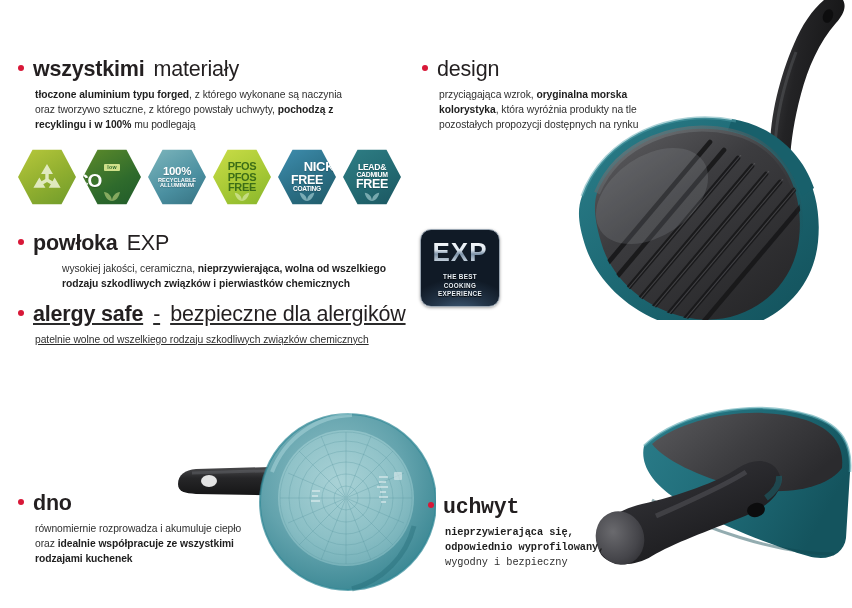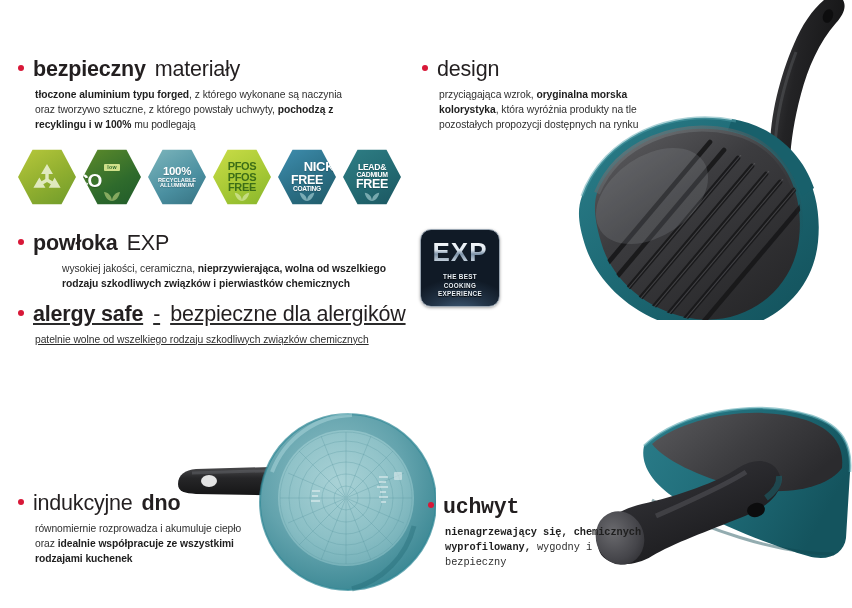--- a/index.html
+++ b/index.html
@@ -256,21 +256,21 @@
     <path d="M38 156 C38 136 56 122 82 116 C118 108 158 94 178 80 C196 68 216 72 220 88 C224 106 206 120 180 130 C150 142 112 156 92 168 C70 182 38 178 38 156 Z" fill="url(#hg)"></path>
     <ellipse cx="60" cy="150" rx="24" ry="27" transform="rotate(-18 60 150)" fill="url(#tipG)"></ellipse>
     <path d="M96 128 C128 114 164 98 186 84" stroke="#74747a" stroke-width="5" fill="none" opacity=".32"></path>
     <ellipse cx="196" cy="122" rx="9" ry="7" transform="rotate(-15 196 122)" fill="#0c0c0d"></ellipse>
     <path d="M206 110 C214 104 220 96 219 88" stroke="#1b5f69" stroke-width="6" fill="none" opacity=".6"></path>
   </svg>
 
   <div class="block" style="left:18px;top:58px;width:400px;">
     <div class="headline">
       <span class="dot"></span>
-      <span class="strong">bezpieczny</span>
+      <span class="strong">wszystkimi</span>
       <span class="light">materiały</span>
     </div>
     <div class="body-copy indent" style="width:320px;">
       <b>tłoczone aluminium typu forged</b><span>, z którego wykonane są naczynia oraz tworzywo sztuczne, z którego powstały uchwyty, </span><b>pochodzą z recyklingu i w 100%</b><span> mu podlegają</span>
     </div>
   </div>
 
   <div class="badges">
 
     <div class="hexwrap">
@@ -376,31 +376,30 @@
       <span class="light">design</span>
     </div>
     <div class="body-copy indent" style="width:222px;">
       <span>przyciągająca wzrok, </span><b>oryginalna morska kolorystyka</b><span>, która wyróżnia produkty na tle pozostałych propozycji dostępnych na rynku</span>
     </div>
   </div>
 
   <div class="block" style="left:18px;top:492px;width:250px;">
     <div class="headline">
       <span class="dot"></span>
-      <span class="light">indukcyjne</span>
       <span class="strong">dno</span>
     </div>
     <div class="body-copy indent" style="width:215px;">
       <span>równomiernie rozprowadza i akumuluje ciepło oraz </span><b>idealnie współpracuje ze wszystkimi rodzajami kuchenek</b>
     </div>
   </div>
 
   <div class="block" style="left:428px;top:496px;width:250px;font-family:Liberation Mono, monospace;">
     <div class="headline">
       <span class="dot"></span>
       <span class="strong">uchwyt</span>
     </div>
     <div class="body-copy indent" style="width:200px;">
-      <b>nienagrzewający się, chemicznych wyprofilowany,</b><span> wygodny i bezpieczny</span>
+      <b>nieprzywierająca się, odpowiednio wyprofilowany,</b><span> wygodny i bezpieczny</span>
     </div>
   </div>
 
 </div>
 
 </body></html>

